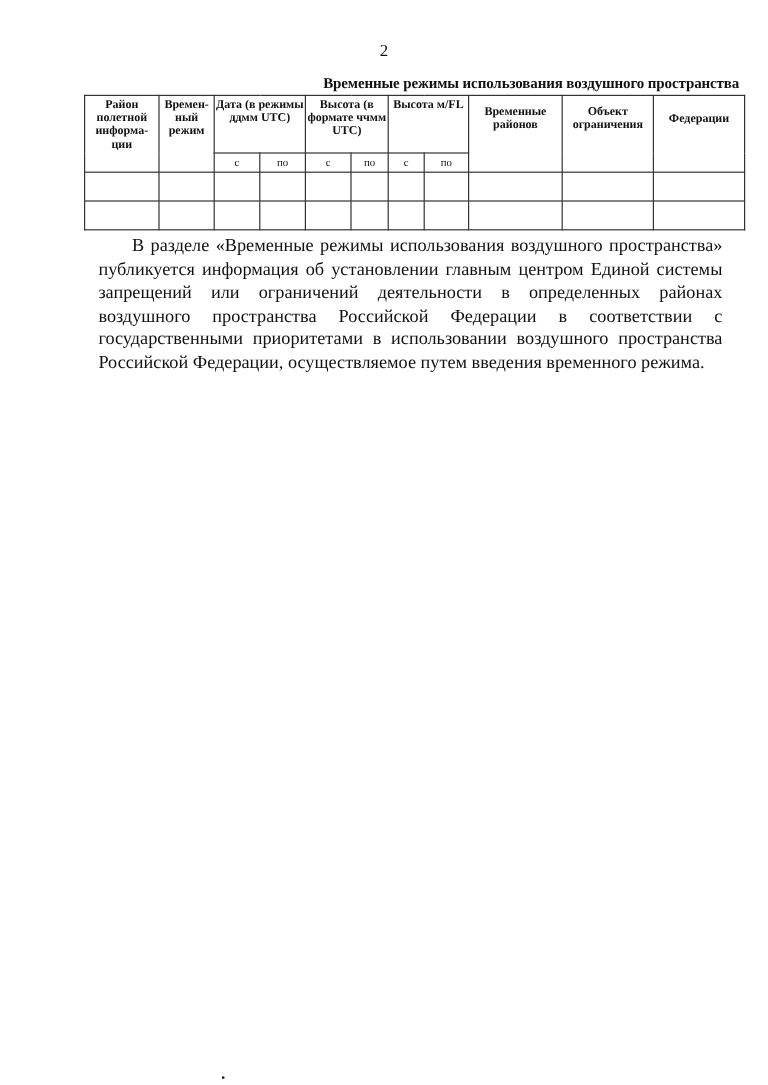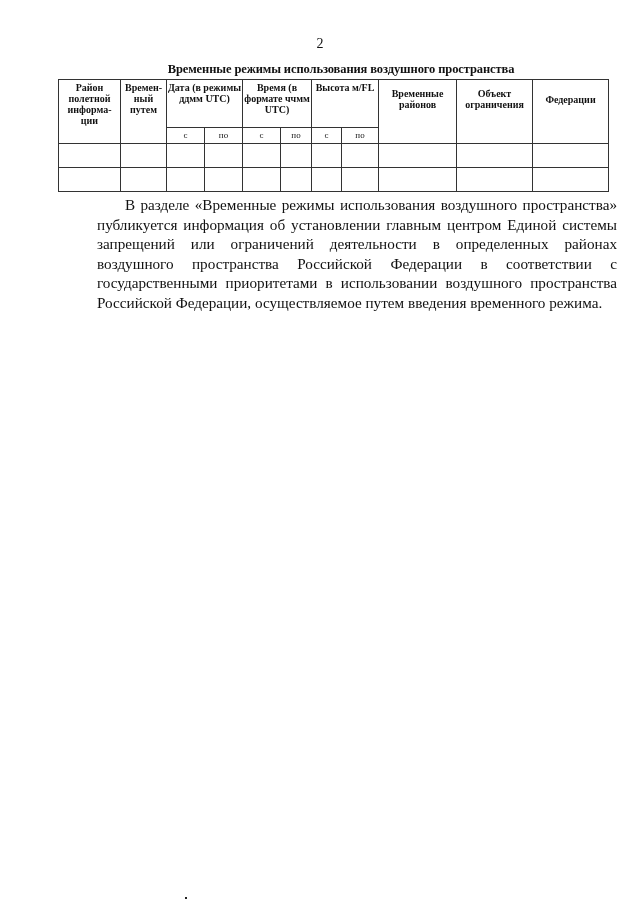--- a/index.html
+++ b/index.html
@@ -1,24 +1,24 @@
 <!DOCTYPE html>
 <html><head>
   <meta charset="utf-8">
   <style>
     html, body { margin: 0; padding: 0; background: #ffffff; }
     body { width: 640px; height: 904px; position: relative; overflow: hidden; font-family: "Liberation Serif", "DejaVu Serif", serif; color: #111; }
     .page-number { position: absolute; top: 36px; left: 0; width: 640px; text-align: center; font-size: 14px; }
-    .table-title { position: absolute; top: 62px; left: 66px; width: 550px; text-align: center; font-size: 12.5px; font-weight: bold; letter-spacing: -0.1px; }
-    table.regimes { position: absolute; top: 79px; left: 58px; width: 550px; border-collapse: collapse; table-layout: fixed; font-size: 10px; border-radius: 22px; }
+    .table-title { position: absolute; top: 62px; left: 66px; width: 550px; text-align: right; font-size: 12.5px; font-weight: bold; letter-spacing: -0.1px; }
+    table.regimes { position: absolute; top: 79px; left: 70px; width: 550px; border-collapse: collapse; table-layout: fixed; font-size: 10px; border-radius: 22px; }
     table.regimes td, table.regimes th { border: 1px solid #333; padding: 0; text-align: center; vertical-align: top; line-height: 11px; }
     table.regimes th { font-weight: bold; padding-top: 2px; }
     table.regimes th.sub { font-weight: normal; font-size: 9px; height: 15px; vertical-align: middle; padding-top: 0; }
     table.regimes td.cell { height: 23px; }
-    .para { position: absolute; top: 195px; left: 82px; width: 520px; font-size: 15.2px; line-height: 19.5px; text-align: justify; margin-left: 15px; }
+    .para { position: absolute; top: 195px; left: 82px; width: 520px; font-size: 15.2px; line-height: 19.5px; text-align: justify; }
     .para .indent { display: inline-block; width: 28px; }
     .dot { position: absolute; left: 185px; top: 897px; width: 2px; height: 2px; background: #222; }
   </style>
 </head>
 <body>
 
 <div class="page-number">2</div>
 
 <div class="table-title">Временные режимы использования воздушного пространства</div>
 
@@ -32,23 +32,23 @@
       <col style="width:31px">
     <col style="width:30px">
       <col style="width:37px">
     <col style="width:78px">
       <col style="width:76px">
       <col style="width:76px">
   </colgroup>
   <tbody>
       <tr style="height:48px">
     <th rowspan="2">Район полетной информа-ции</th>
-    <th rowspan="2">Времен-ный путем</th>
+    <th rowspan="2">Времен-ный режим</th>
     <th colspan="2">Дата (в режимы ддмм UTC)</th>
-    <th colspan="2">Время (в формате ччмм UTC)</th>
+    <th colspan="2">Высота (в формате ччмм UTC)</th>
     <th colspan="2">Высота м/FL</th>
     <th rowspan="2" style="padding-top:8px">Временные районов</th>
     <th rowspan="2" style="padding-top:8px">Объект ограничения</th>
     <th rowspan="2" style="padding-top:14px">Федерации</th>
   </tr>
   <tr>
     <th class="sub">с</th>
     <th class="sub">по</th>
     <th class="sub">с</th>
     <th class="sub">по</th>

